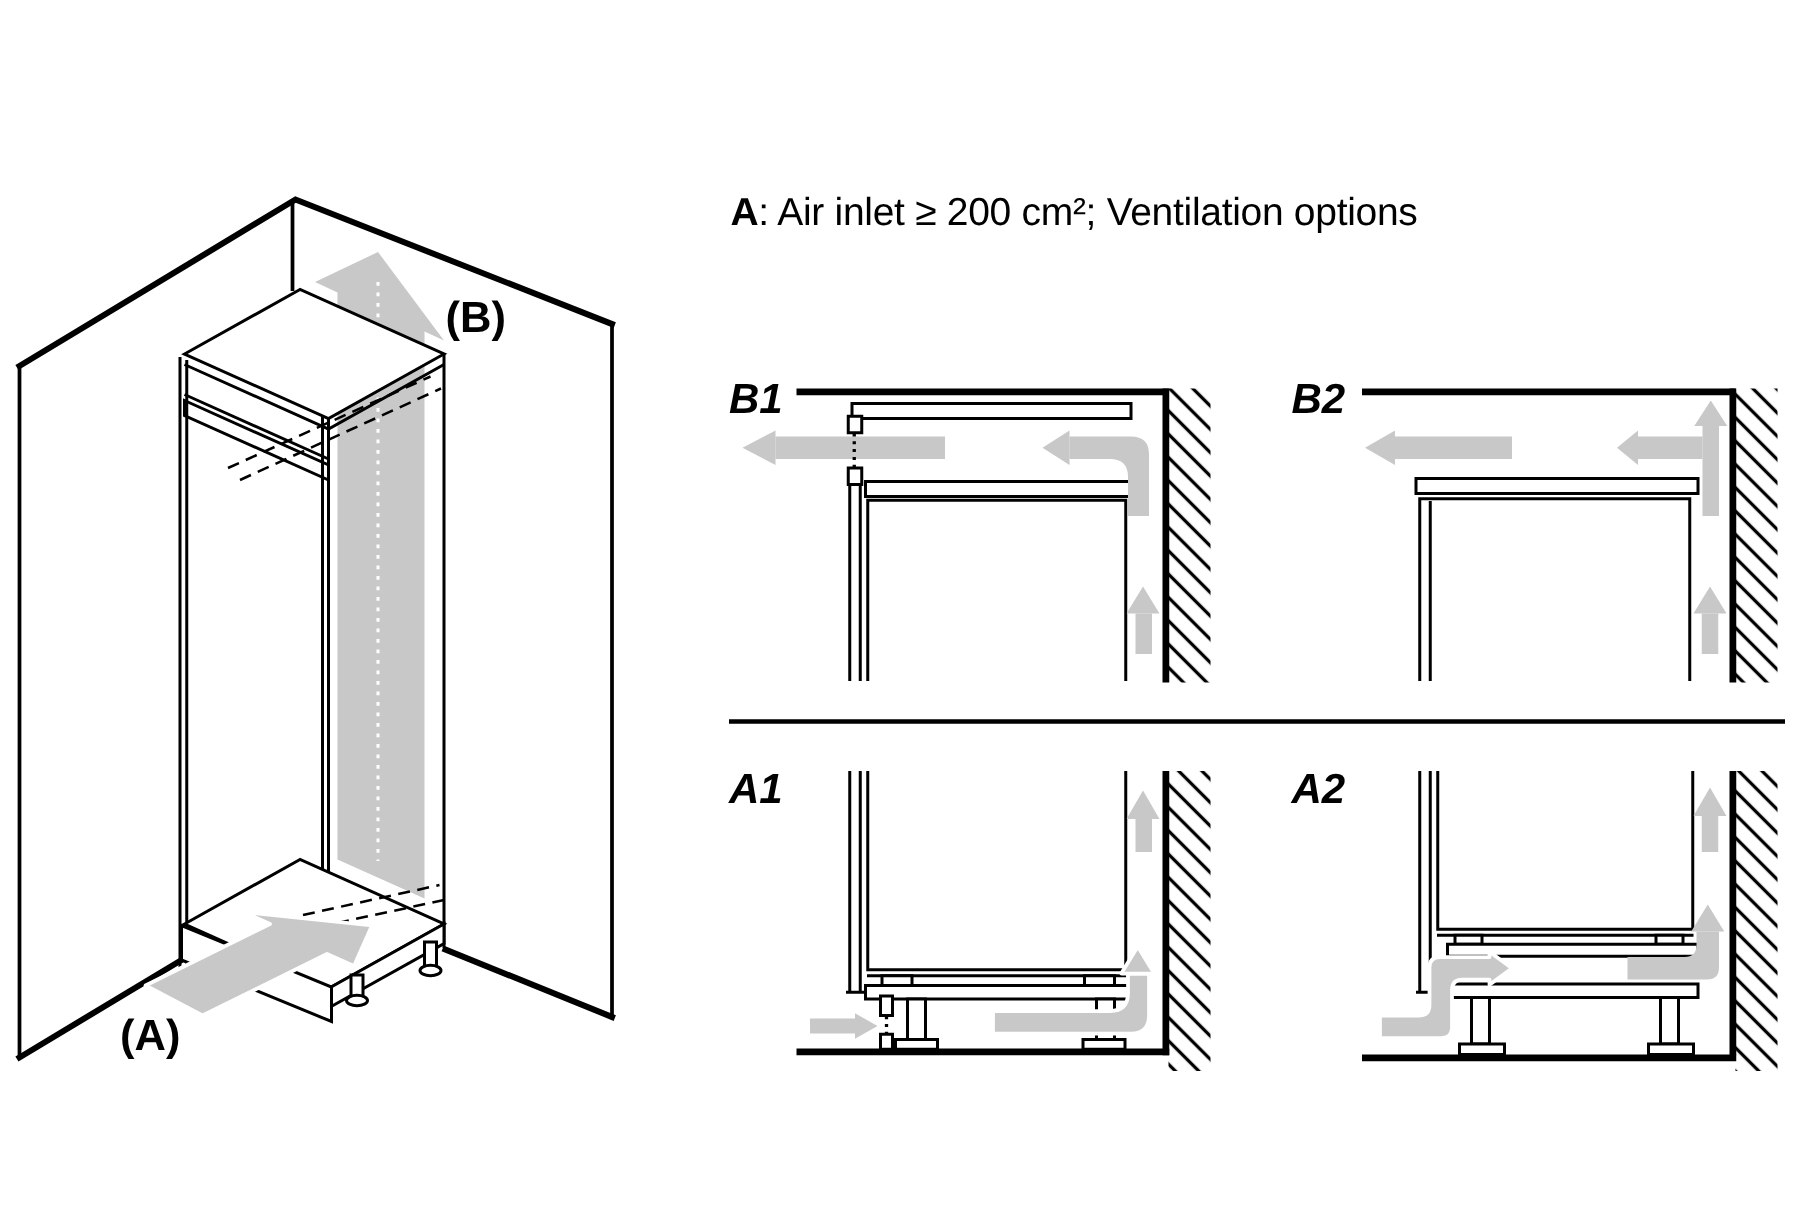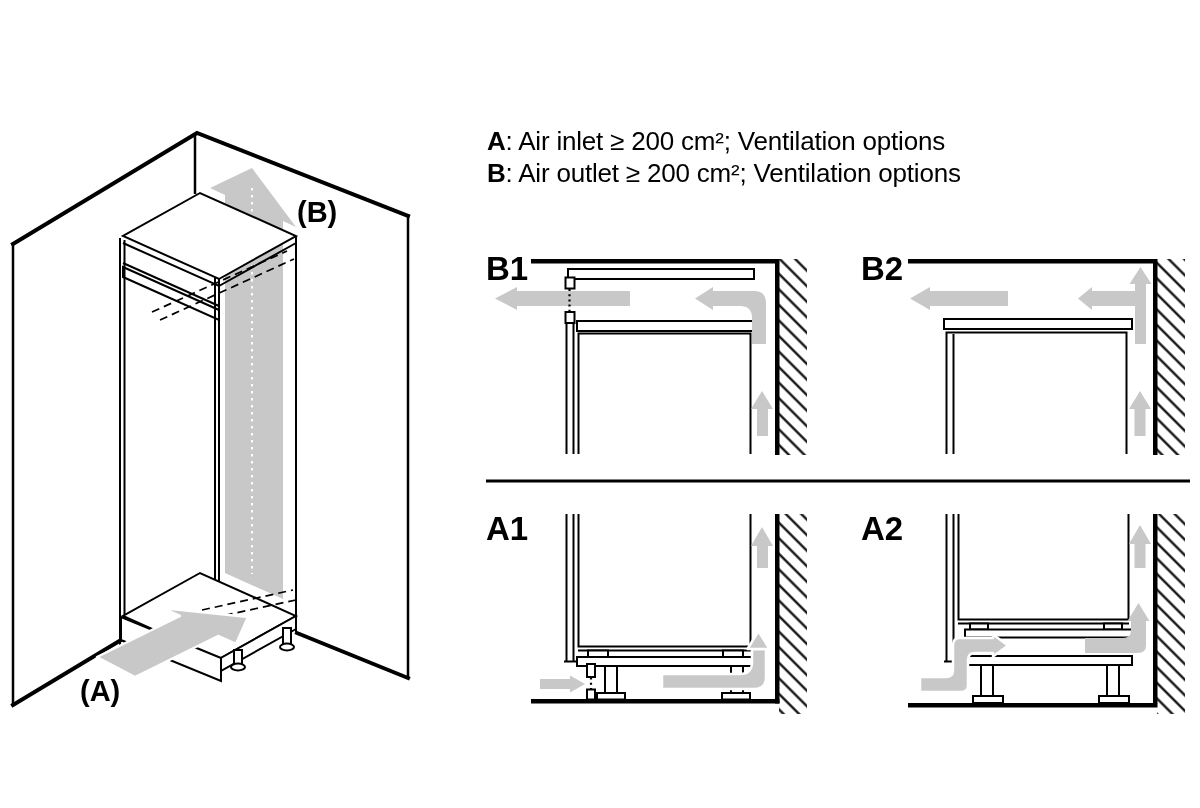--- a/index.html
+++ b/index.html
@@ -29,21 +29,21 @@
   .dot{fill:none;stroke:var(--line,#000);stroke-width:2.2;stroke-dasharray:2 3.2;}
   .wdash{fill:none;stroke:var(--background,#fff);stroke-width:2;stroke-dasharray:2.5 4.5;}
 
   
   .legend{
     position:absolute;left:487px;top:109px;
     font-size:26px;line-height:32px;letter-spacing:-0.2px;white-space:nowrap;
   }
   .legend .b{font-weight:bold;}
   .dlabel{
-    position:absolute;font-size:33px;font-weight:bold;white-space:nowrap;
+    position:absolute;font-size:28px;font-weight:bold;white-space:nowrap;font-style:italic;
   }
   .isolabel{
     position:absolute;font-size:29px;font-weight:bold;white-space:nowrap;
   }
   #label-b1{left:486px;top:234px;}
   #label-b2{left:861px;top:234px;}
   #label-a1{left:486px;top:494px;text-align:right;}
   #label-a2{left:861px;top:494px;}
   #label-iso-b{left:297px;top:180px;}
   #label-iso-a{left:80px;top:659px;}
@@ -197,21 +197,20 @@
       </g>
       <g class="gray">
         <polygon points="1140,509 1129,528 1151,528"></polygon>
         <rect x="1134.5" y="528" width="11" height="24"></rect>
       </g>
     </g>
   </svg>
 
   <div class="legend">
     <div><span class="b">A</span><span>: Air inlet ≥ 200 cm²; Ventilation options</span></div>
-    <div><span class="b">B</span><span>: Air outlet ≥ 200 cm²; Ventilation options</span></div>
   </div>
 
   <div class="dlabel" id="label-b1">B1</div>
   <div class="dlabel" id="label-b2">B2</div>
   <div class="dlabel" id="label-a1">A1</div>
   <div class="dlabel" id="label-a2">A2</div>
   <div class="isolabel" id="label-iso-b">(B)</div>
   <div class="isolabel" id="label-iso-a">(A)</div>
 
 </div>

